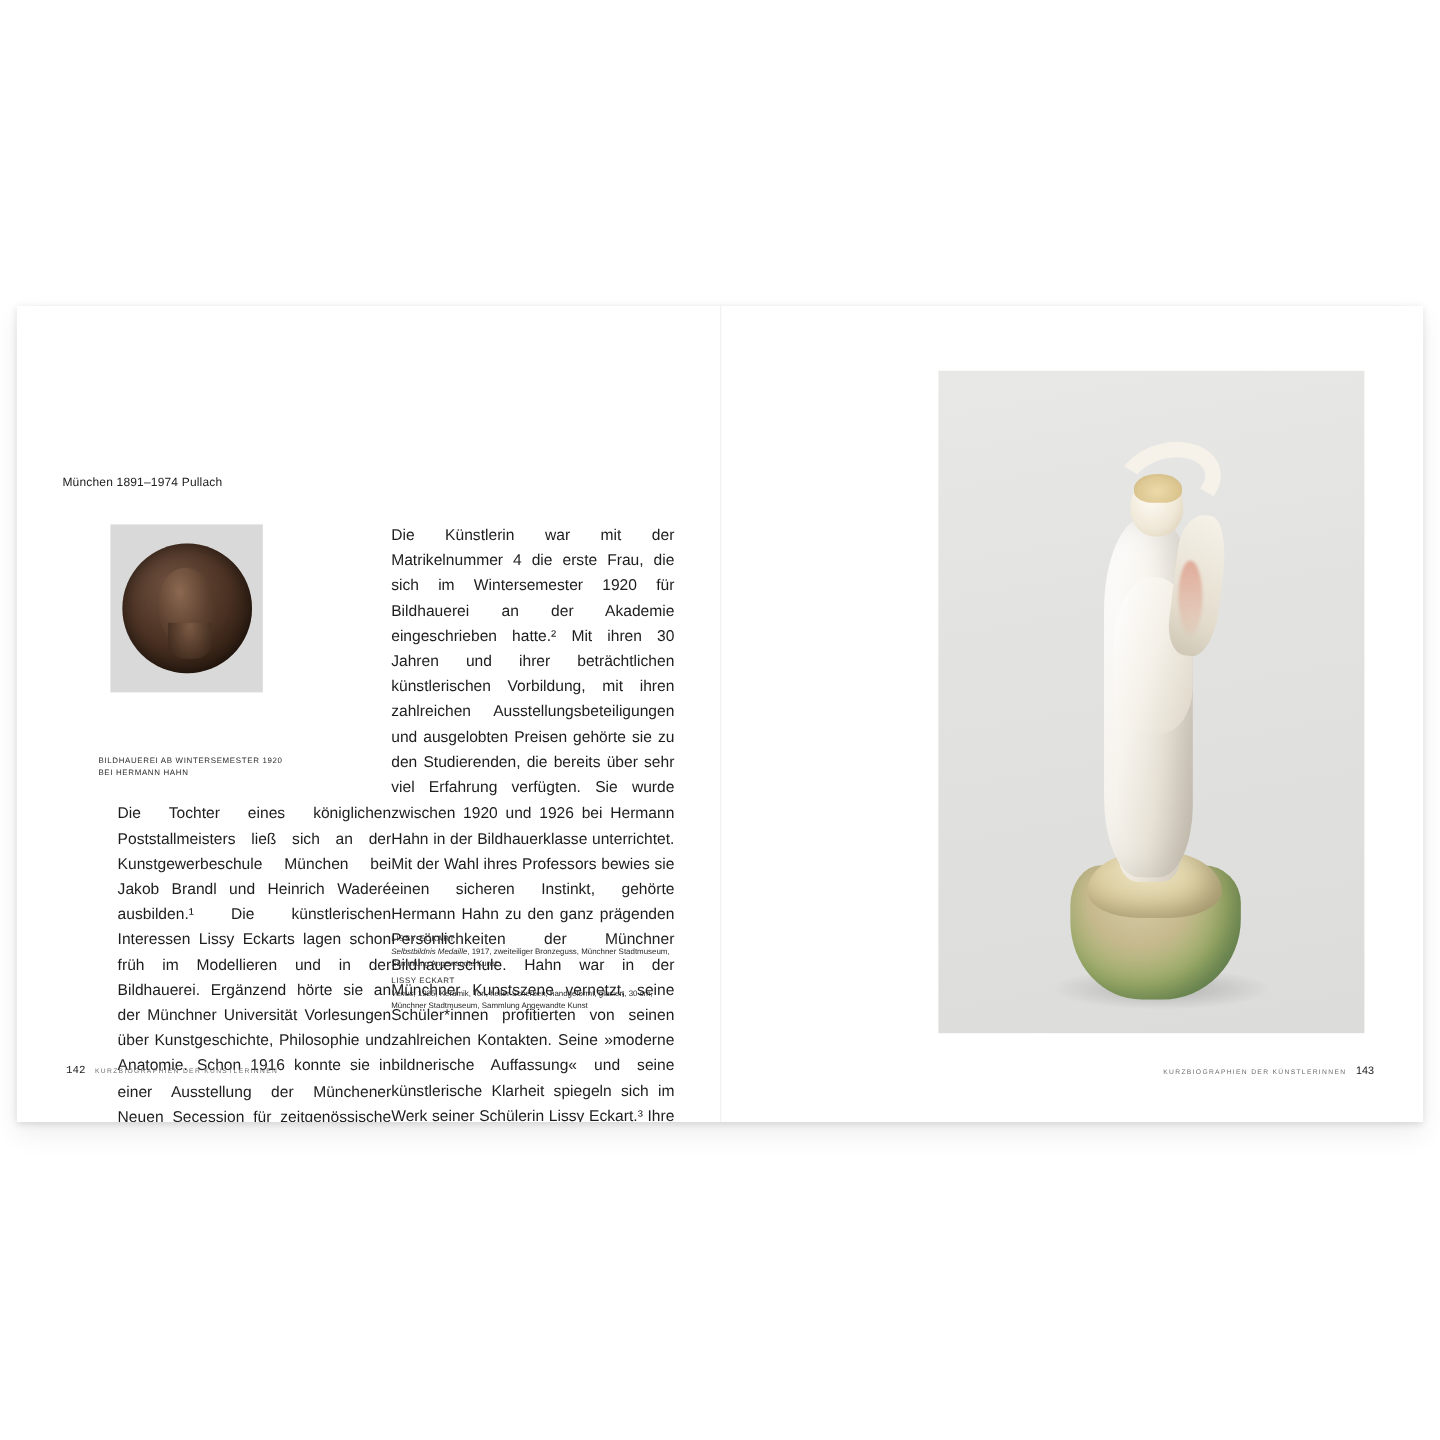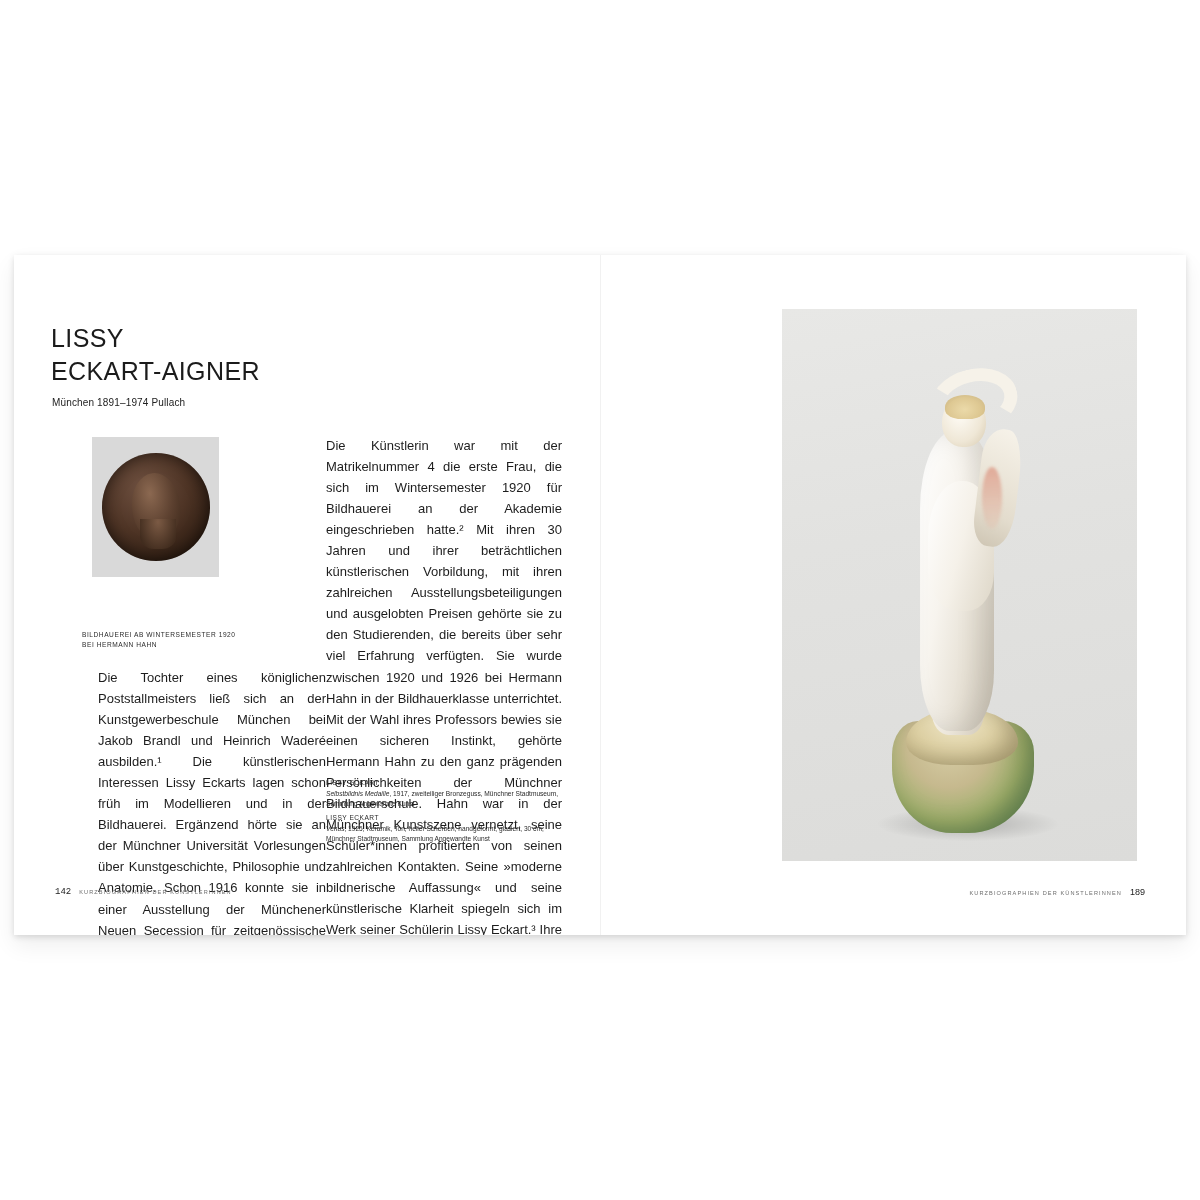--- a/index.html
+++ b/index.html
@@ -306,24 +306,20 @@
 </style>
 </head>
 <body>
 
 <div class="spread">
 
   <div class="gutter"></div>
 
   <div class="page-left">
 
-    <h1 class="title">
-      <span>LISSY</span>
-      <span class="line2">ECKART-AIGNER</span>
-    </h1>
 
     <div class="subtitle">München 1891–1974 Pullach</div>
 
     <div class="medal-figure">
       <div class="medal-disc">
         <div class="medal-head"></div>
         <div class="medal-neck"></div>
       </div>
     </div>
 
@@ -371,17 +367,17 @@
         <div class="st-torso"></div>
         <div class="st-arm-r"></div>
         <div class="st-accent"></div>
         <div class="st-arm-l"></div>
         <div class="st-head"></div>
         <div class="st-hair"></div>
       </div>
     </div>
 
     <div class="folio" id="folio-right">
-      <span class="run">KURZBIOGRAPHIEN DER KÜNSTLERINNEN</span><span class="num">189</span>
+      <span class="run">KURZBIOGRAPHIEN DER KÜNSTLERINNEN</span><span class="num">143</span>
     </div>
   </div>
 
 </div>
 
 </body></html>

